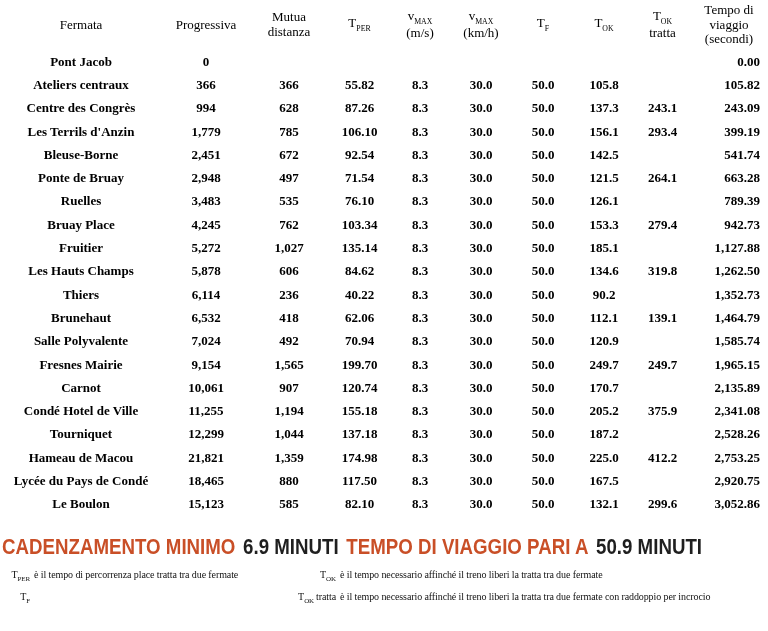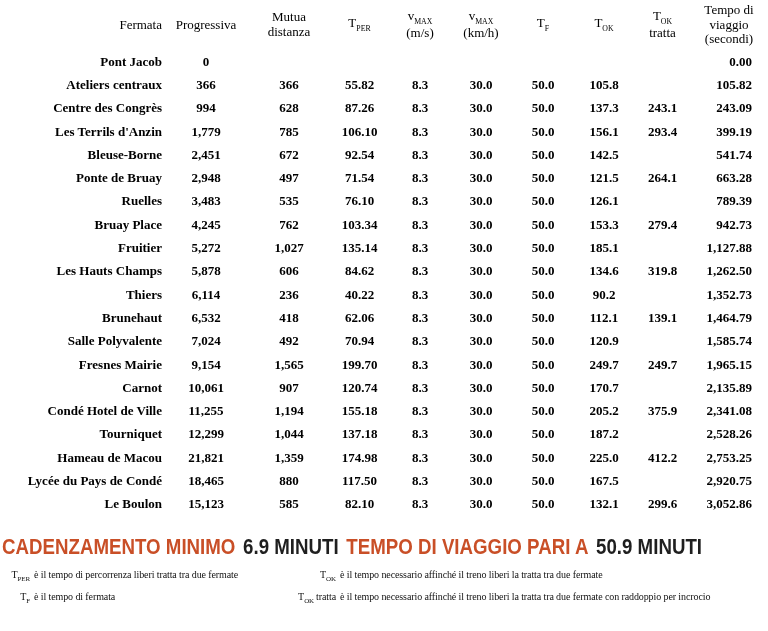--- a/index.html
+++ b/index.html
@@ -29,22 +29,22 @@
   }
   tbody tr { height: 23.3px; font-weight: bold; }
   td {
     font-size: 13px;
     text-align: center;
     vertical-align: middle;
     padding: 0;
     white-space: nowrap;
     overflow: hidden;
   }
-  th:first-child, td:first-child { text-align: right; }
-  td:last-child { text-align: right; padding-right: 16px; }
+  th:first-child, td:first-child { text-align: center; }
+  td:last-child { text-align: right; padding-right: 8px; }
   table sub { font-size: 0.6em; letter-spacing: 0; }
 
   .summary {
     margin: 18px 0 0 2px;
     font-family: "Liberation Sans", sans-serif;
     font-weight: 700;
     font-size: 22px;
     line-height: 26px;
     white-space: nowrap;
     transform: scaleX(0.85);
@@ -347,25 +347,24 @@
   </table>
 
   <div class="summary">
     <span class="seg accent">CADENZAMENTO MINIMO</span><span class="seg">6.9 MINUTI</span><span class="seg accent">TEMPO DI VIAGGIO PARI A</span><span class="seg">50.9 MINUTI</span>
   </div>
 
   <div class="footnotes">
     <div class="fn-col-left">
       <div class="fn">
         <span class="fn-label"><span>T</span><sub>PER</sub><span class="fn-suffix"></span></span>
-        <span class="fn-text">è il tempo di percorrenza liberi tratta tra due fermate</span>
+        <span class="fn-text">è il tempo di percorrenza place tratta tra due fermate</span>
       </div>
       <div class="fn">
         <span class="fn-label"><span>T</span><sub>F</sub><span class="fn-suffix"></span></span>
-        <span class="fn-text">è il tempo di fermata</span>
       </div>
     </div>
     <div class="fn-col-right">
       <div class="fn">
         <span class="fn-label"><span>T</span><sub>OK</sub><span class="fn-suffix"></span></span>
         <span class="fn-text">è il tempo necessario affinché il treno liberi la tratta tra due fermate</span>
       </div>
       <div class="fn">
         <span class="fn-label"><span>T</span><sub>OK</sub><span class="fn-suffix">tratta</span></span>
         <span class="fn-text">è il tempo necessario affinché il treno liberi la tratta tra due fermate con raddoppio per incrocio</span>

